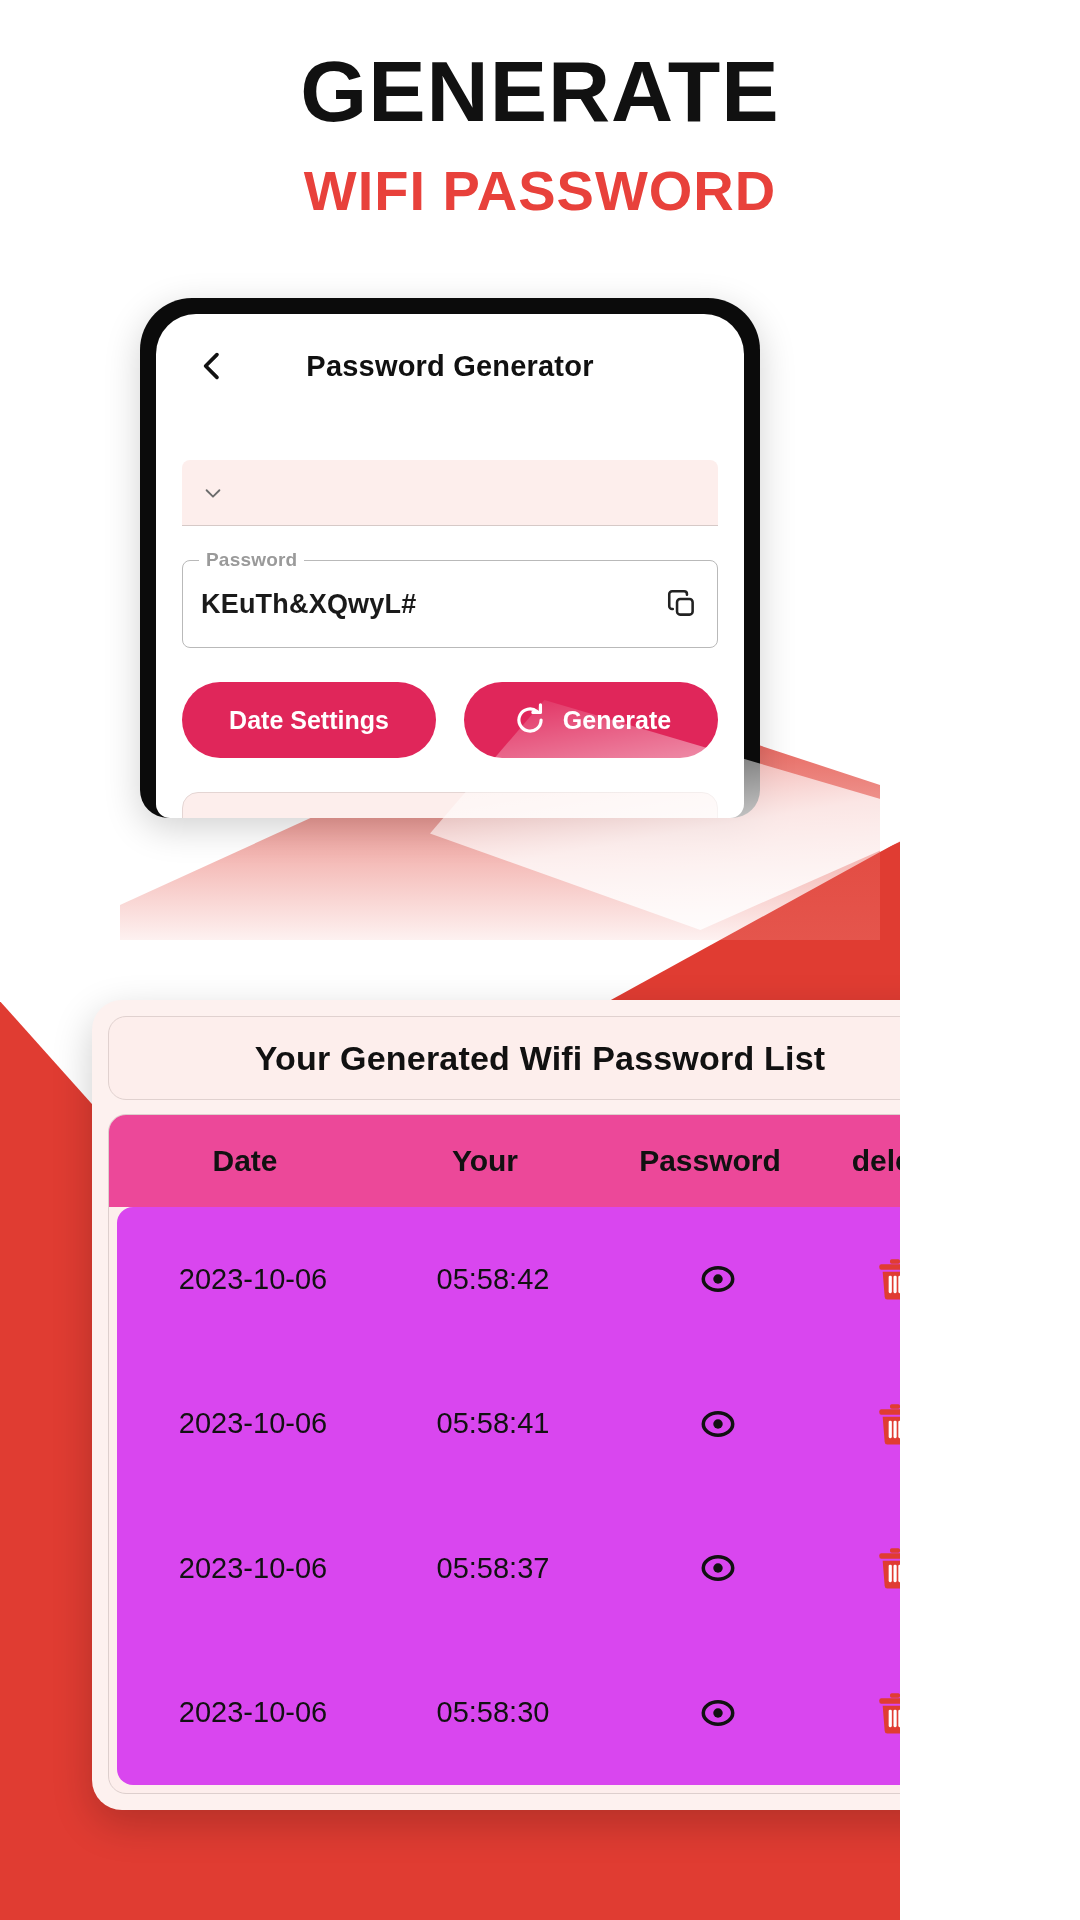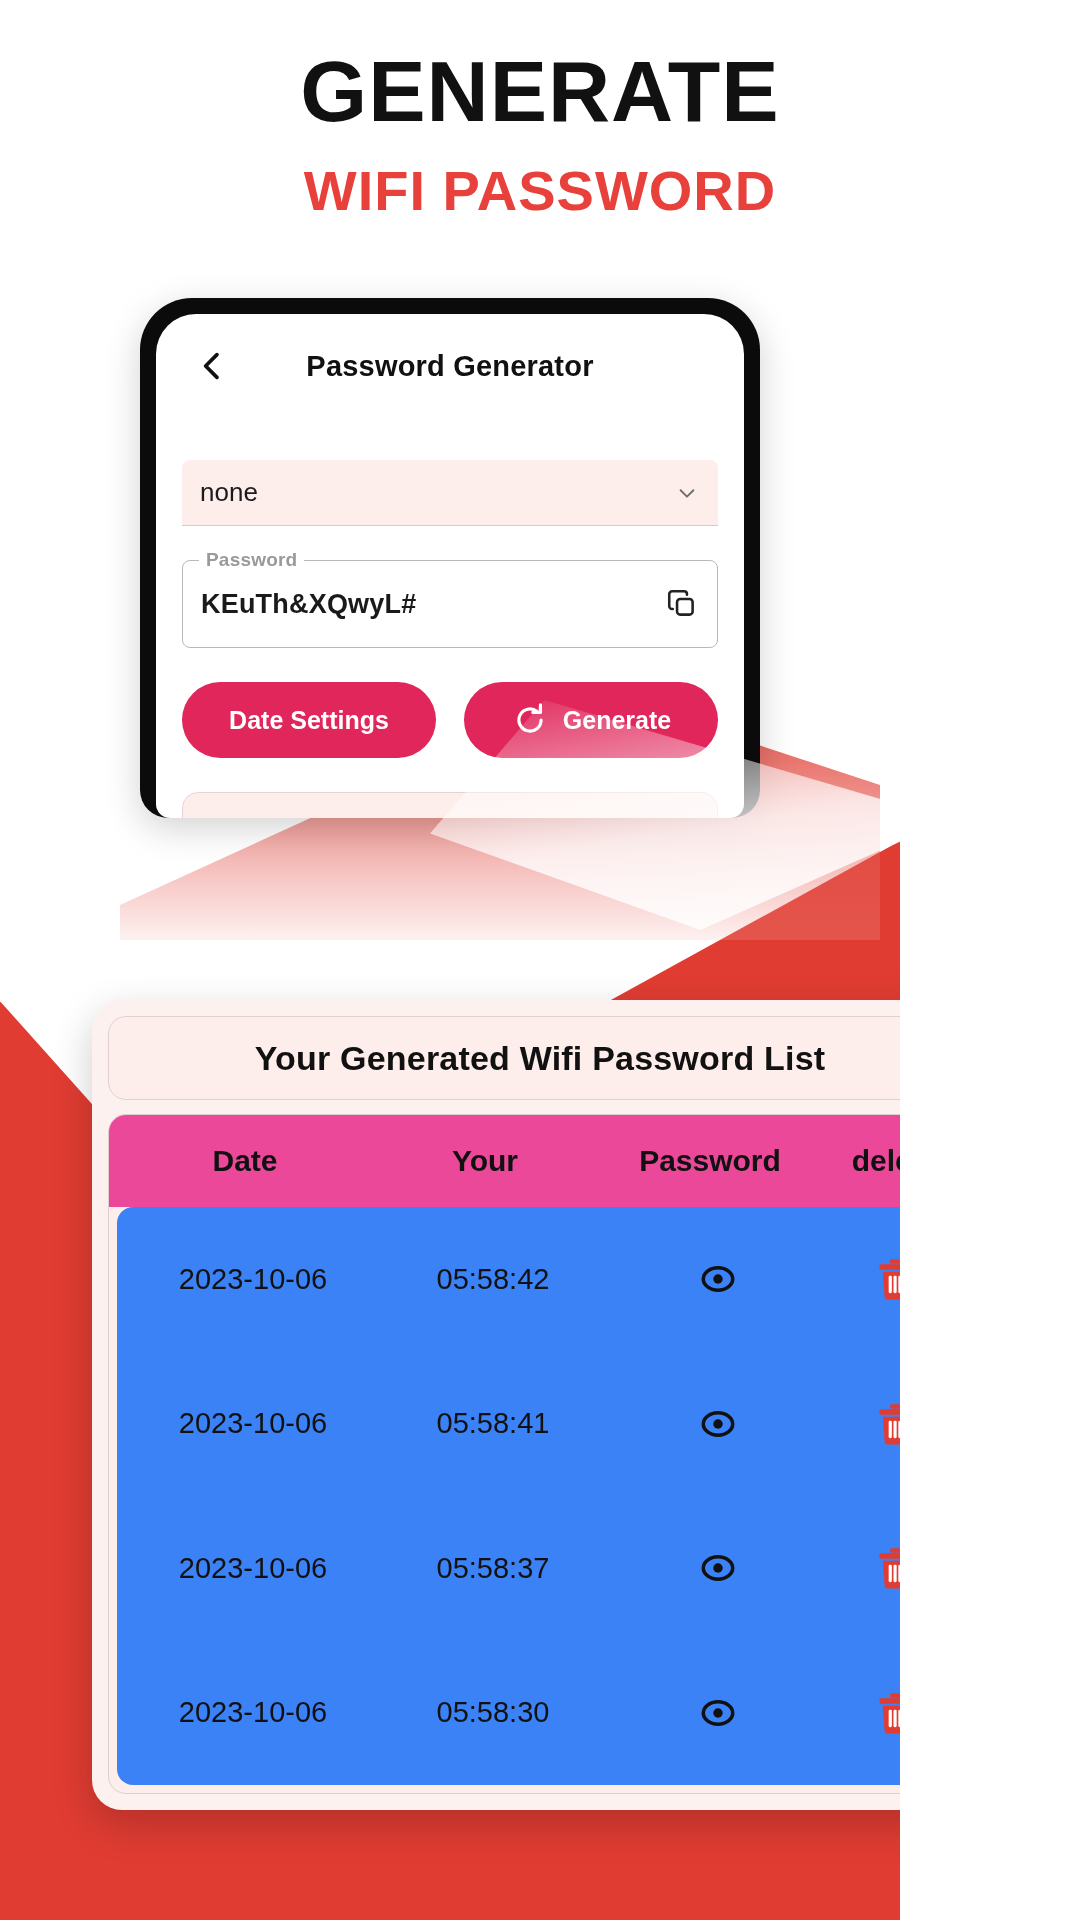--- a/index.html
+++ b/index.html
@@ -292,21 +292,21 @@
     color: #111111;
     text-align: center;
   }
   .c-date { flex: 0 0 260px; }
   .c-time { flex: 0 0 220px; }
   .c-pass { flex: 0 0 230px; }
   .c-del  { flex: 1; }
 
   .table-body {
     flex: 1;
-    background: #3b82f6;
+    background: #d946ef;
     border-radius: 16px;
     margin: 0 8px 8px 8px;
     display: flex;
     flex-direction: column;
     overflow: hidden;
   }
   .table-row {
     flex: 1;
     display: flex;
     align-items: center;
@@ -347,21 +347,20 @@
               <polyline points="15.5 4 7.5 12 15.5 20"></polyline>
             </svg>
           </span>
         </div>
         <div class="app-title">Password Generator</div>
       </div>
 
       <div class="app-body">
 
         <div class="select-field">
-          <span class="select-value">none</span>
           <span class="select-caret">
             <svg width="22" height="22" viewBox="0 0 24 24" fill="none" stroke="#6b6b6b" stroke-width="2" stroke-linecap="round" stroke-linejoin="round">
               <polyline points="5 9 12 16 19 9"></polyline>
             </svg>
           </span>
         </div>
 
         <div class="pw-field">
           <span class="pw-legend">Password</span>
           <span class="pw-value">KEuTh&amp;XQwyL#</span>

